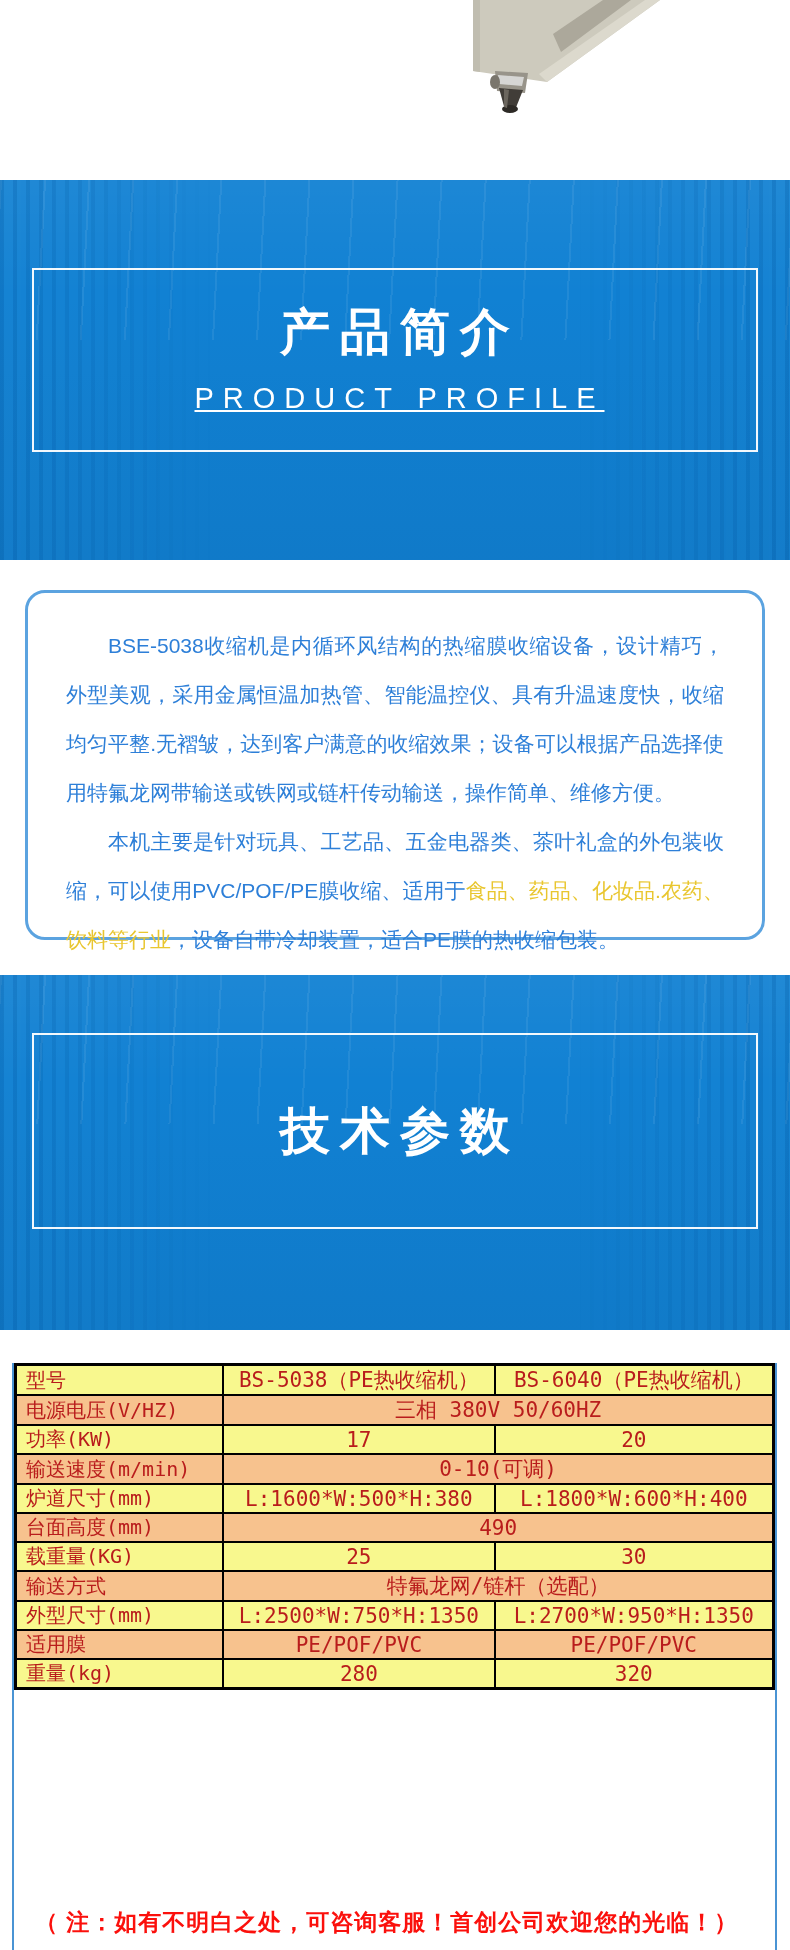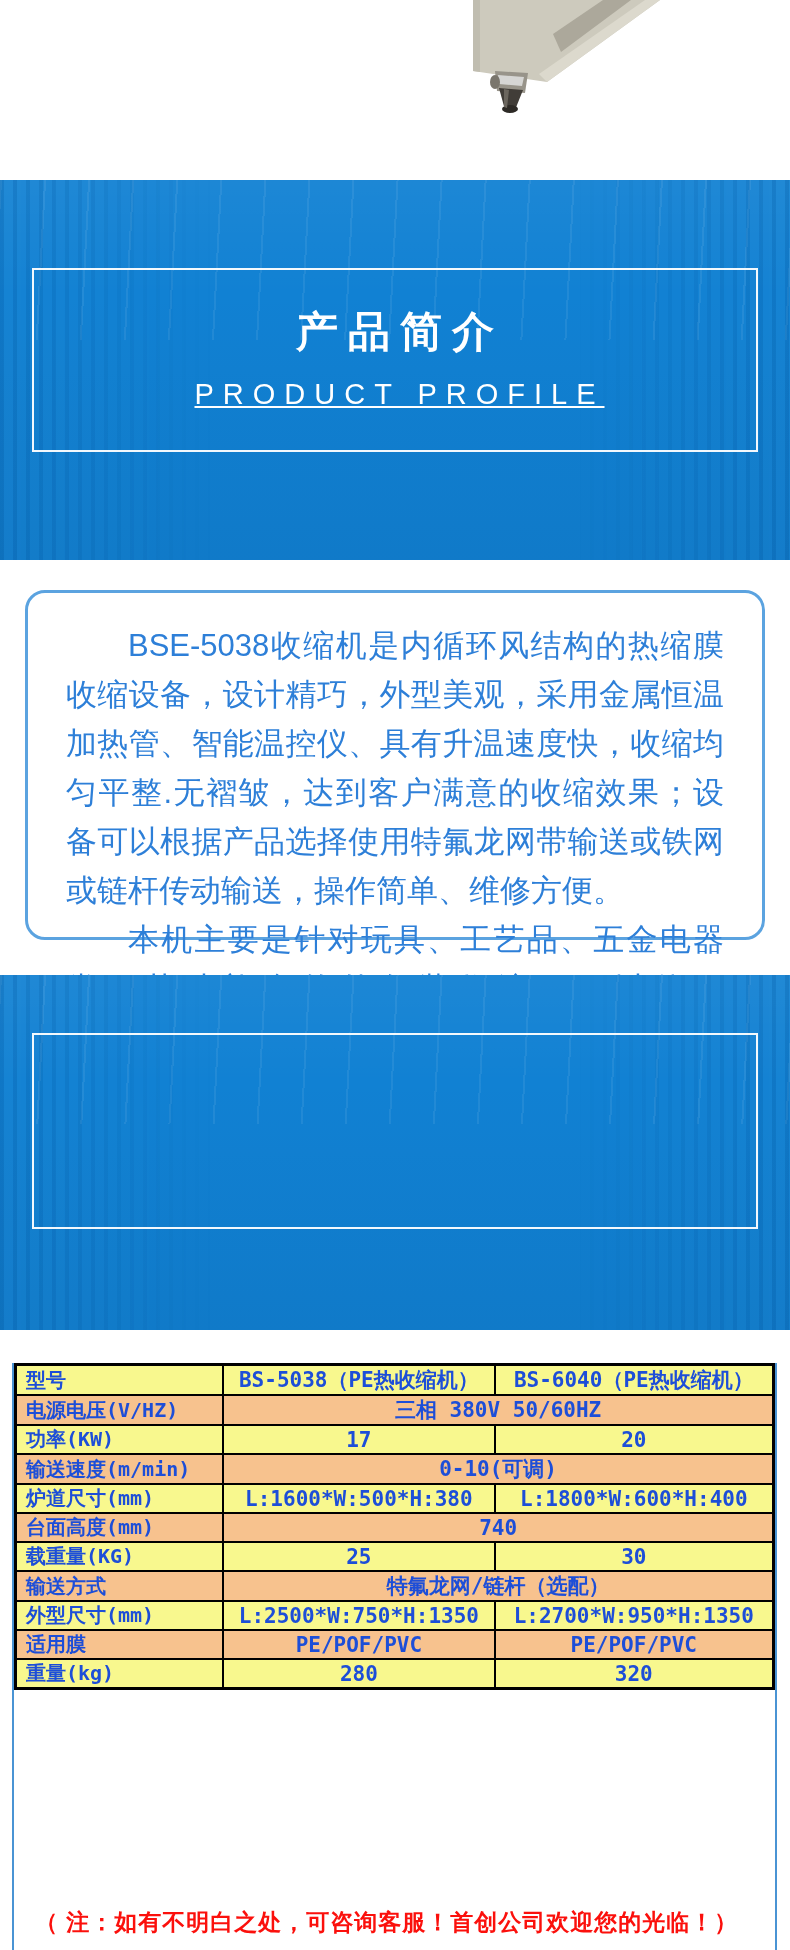--- a/index.html
+++ b/index.html
@@ -38,58 +38,58 @@
     background:repeating-linear-gradient(90deg, rgba(8,70,130,0.16) 0 4px, rgba(255,255,255,0.02) 4px 13px);
   }
   .banner .slats-l{left:0;-webkit-mask-image:linear-gradient(to right,#000,transparent);mask-image:linear-gradient(to right,#000,transparent);}
   .banner .slats-r{right:0;-webkit-mask-image:linear-gradient(to left,#000,transparent);mask-image:linear-gradient(to left,#000,transparent);}
   .banner-frame{
     position:absolute;left:32px;right:32px;
     border:2px solid rgba(255,255,255,0.95);
     display:flex;flex-direction:column;align-items:center;justify-content:center;
   }
   .banner-title{
-    color:#ffffff;font-weight:bold;font-size:42px;letter-spacing:10px;
+    color:#ffffff;font-weight:bold;font-size:50px;letter-spacing:10px;
     text-indent:10px;line-height:1.1;
   }
   .banner-subtitle{
     color:#ffffff;font-size:29px;letter-spacing:9px;text-indent:9px;
     margin-top:22px;font-weight:normal;text-decoration:underline;
   }
   #banner1{top:180px;height:380px;}
   #banner1 .banner-frame{top:88px;height:184px;}
   #banner2{top:975px;height:355px;}
   #banner2 .banner-frame{top:58px;height:196px;}
   
   .intro-box{
     position:absolute;left:25px;top:590px;width:740px;height:350px;
     border:3px solid var(--intro-border);border-radius:20px;
     background:#ffffff;
     padding:28px 38px 0 38px;
   }
   .intro-box p{
     color:var(--intro-text);
-    font-size:31px;line-height:49px;text-indent:2em;text-align:justify;
+    font-size:21px;line-height:49px;text-indent:2em;text-align:justify;
   }
   .intro-box .hl{color:var(--intro-highlight);}
   
   .spec-frame{
     position:absolute;left:12px;top:1363px;width:765px;height:587px;
     border-left:2px solid var(--frame-blue);
     border-right:2px solid var(--frame-blue);
     background:#ffffff;
   }
   table.spec{
     width:100%;border-collapse:collapse;table-layout:fixed;
     border:3px solid #000;
     font-family:"DejaVu Sans Mono","Liberation Mono",monospace;
   }
   table.spec td{
     border:2px solid #000;height:28px;
-    font-size:21px;font-weight:bold;color:#1d4ed8;
+    font-size:21px;font-weight:normal;color:#b91c1c;
     text-align:center;vertical-align:middle;
     overflow:hidden;white-space:nowrap;
   }
   table.spec td.c1{text-align:left;padding-left:9px;font-size:20px;}
   table.spec tr.odd td{background:var(--table-yellow);}
   table.spec tr.even td{background:var(--table-orange);}
   .col-label{width:27.4%;} .col-a{width:35.8%;} .col-b{width:36.8%;}
   
   .footer-note{
     position:absolute;left:0;right:16px;bottom:12px;
@@ -128,20 +128,21 @@
   <div class="intro-box">
     <p><span>BSE-5038收缩机是内循环风结构的热缩膜收缩设备，设计精巧，外型美观，采用金属恒温加热管、智能温控仪、具有升温速度快，收缩均匀平整.无褶皱，达到客户满意的收缩效果；设备可以根据产品选择使用特氟龙网带输送或铁网或链杆传动输送，操作简单、维修方便。</span></p>
     <p><span>本机主要是针对玩具、工艺品、五金电器类、茶叶礼盒的外包装收缩，可以使用PVC/POF/PE膜收缩、适用于</span><span class="hl">食品、药品、化妆品.农药、饮料等行业</span><span>，设备自带冷却装置，适合PE膜的热收缩包装。</span></p>
   </div>
 
   <div class="banner" id="banner2">
     <div class="ceiling"></div>
     <div class="slats-l"></div>
     <div class="slats-r"></div>
     <div class="banner-frame">
+      <div class="banner-title">技术参数</div>
     </div>
   </div>
 
   <div class="spec-frame">
     <table class="spec">
       <colgroup>
           <col class="col-label">
           <col class="col-a">
           <col class="col-b">
         </colgroup>
@@ -164,21 +165,21 @@
             <td class="c1">输送速度(m/min)</td>
             <td colspan="2">0-10(可调)</td>
           </tr>
           <tr class="odd">
             <td class="c1">炉道尺寸(mm)</td>
             <td>L:1600*W:500*H:380</td>
             <td>L:1800*W:600*H:400</td>
           </tr>
           <tr class="even">
             <td class="c1">台面高度(mm)</td>
-            <td colspan="2">740</td>
+            <td colspan="2">490</td>
           </tr>
           <tr class="odd">
             <td class="c1">载重量(KG)</td>
             <td>25</td>
             <td>30</td>
           </tr>
           <tr class="even">
             <td class="c1">输送方式</td>
             <td colspan="2">特氟龙网/链杆（选配）</td>
           </tr>

